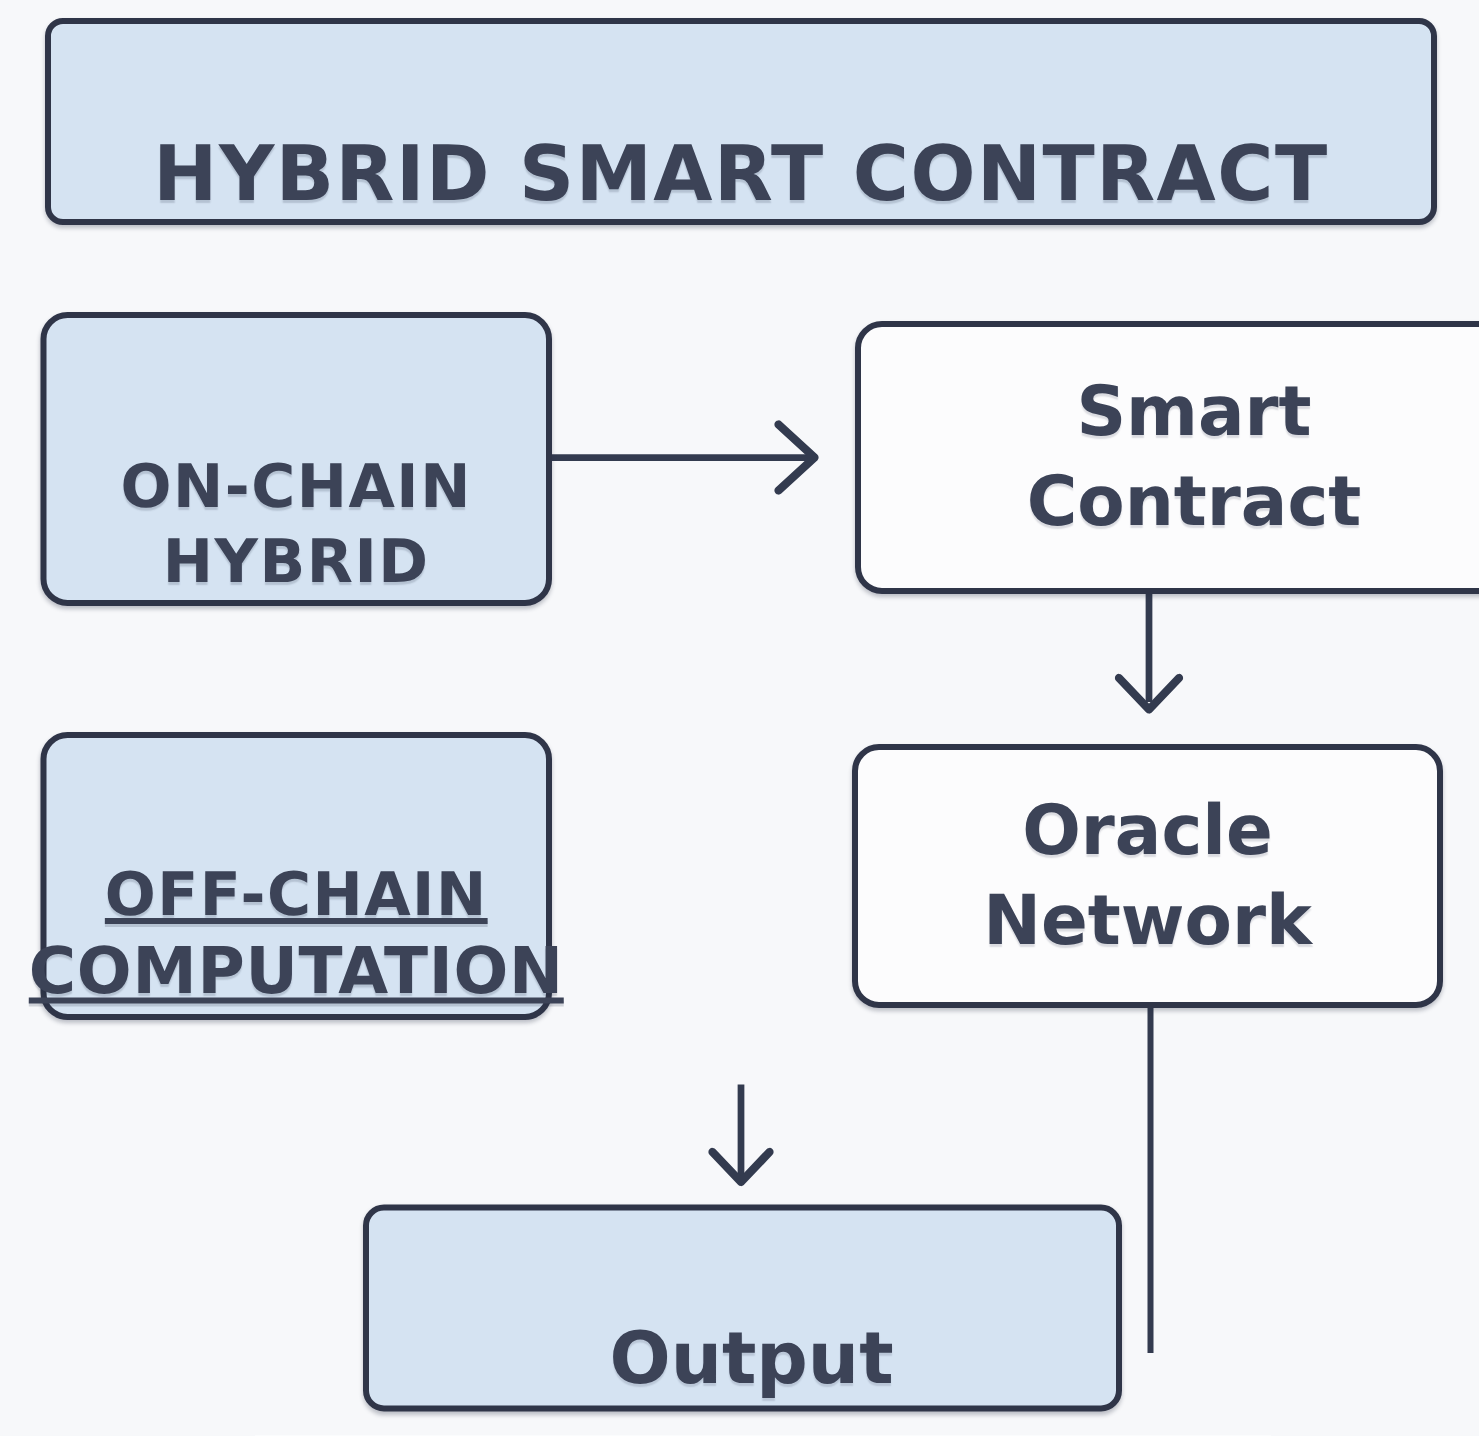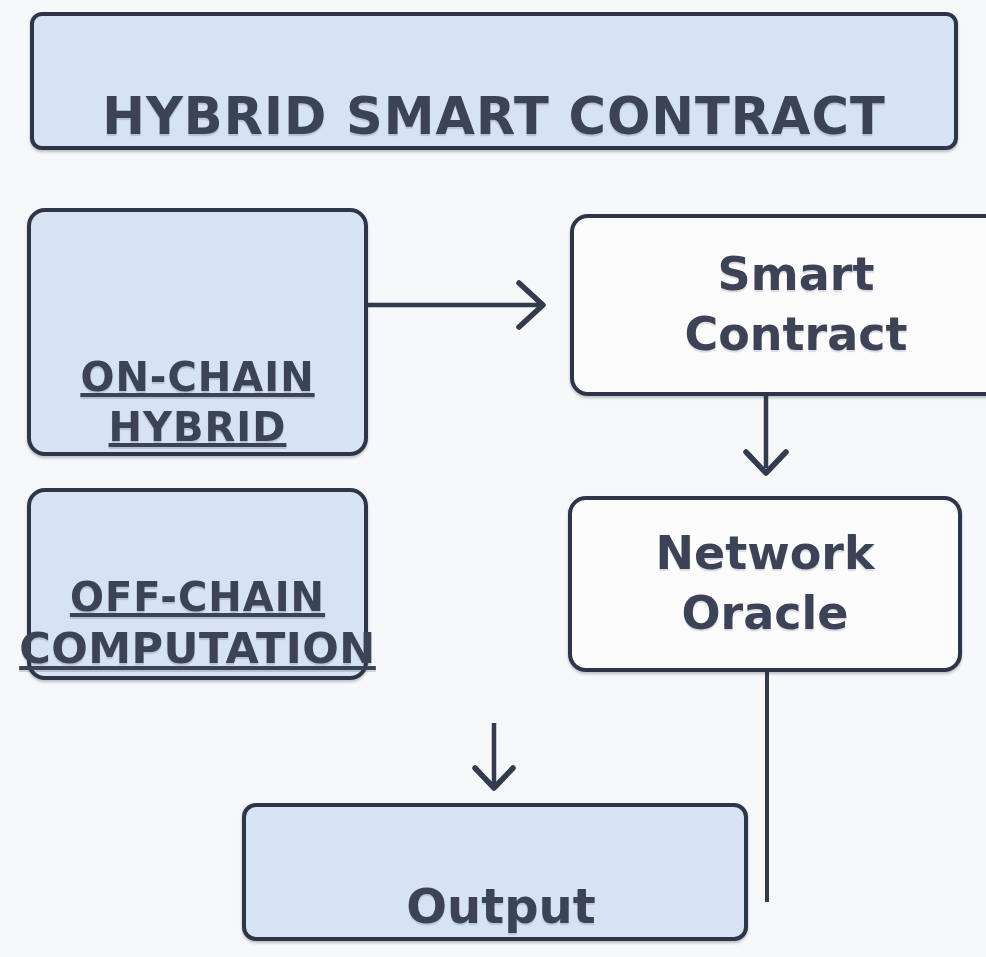--- a/index.html
+++ b/index.html
@@ -30,21 +30,21 @@
   .node.blue{background:var(--c-fill-blue);justify-content:flex-end;}
   .node.white{background:var(--c-fill-white);}
   .title-box{
     left:30px;top:12px;width:928px;height:138px;
     border-radius:12px;
   }
   .title-box .lbl{
     font-weight:700;font-size:51px;letter-spacing:1px;
     text-shadow:0 2px 1px rgba(35,42,64,0.18);
   }
-  .box-onchain{left:27px;top:208px;width:341px;height:248px;border-radius:18px;text-decoration:underline;}
+  .box-onchain{left:27px;top:208px;width:341px;height:196px;border-radius:18px;}
   .box-offchain{left:27px;top:488px;width:341px;height:192px;border-radius:18px;text-decoration:underline;}
   .box-smart{left:570px;top:214px;width:452px;height:182px;border-radius:18px;}
   .box-oracle{left:568px;top:496px;width:394px;height:176px;border-radius:18px;}
   .box-output{left:242px;top:803px;width:506px;height:138px;border-radius:14px;}
   .caps-line1{font-weight:700;font-size:40px;letter-spacing:1px;line-height:1.25;
     text-shadow:0 2px 1px rgba(35,42,64,0.18);}
   .caps-line2{font-weight:700;font-size:40px;letter-spacing:1px;line-height:1.25;
     text-shadow:0 2px 1px rgba(35,42,64,0.18);}
   .box-offchain .caps-line2{font-size:43px;letter-spacing:0.5px;}
   .mixed-line{font-weight:700;font-size:46px;line-height:1.3;
@@ -92,21 +92,21 @@
     <div class="mixed-line">Smart</div>
     <div class="mixed-line">Contract</div>
   </div>
 
   <div class="node blue box-offchain">
     <div class="caps-line1">OFF-CHAIN</div>
     <div class="caps-line2">COMPUTATION</div>
   </div>
 
   <div class="node white box-oracle">
+    <div class="mixed-line">Oracle</div>
     <div class="mixed-line">Network</div>
-    <div class="mixed-line">Oracle</div>
   </div>
 
   <div class="node blue box-output">
     <div class="mixed-line">Output</div>
   </div>
 
 </div>
 
 </body></html>

